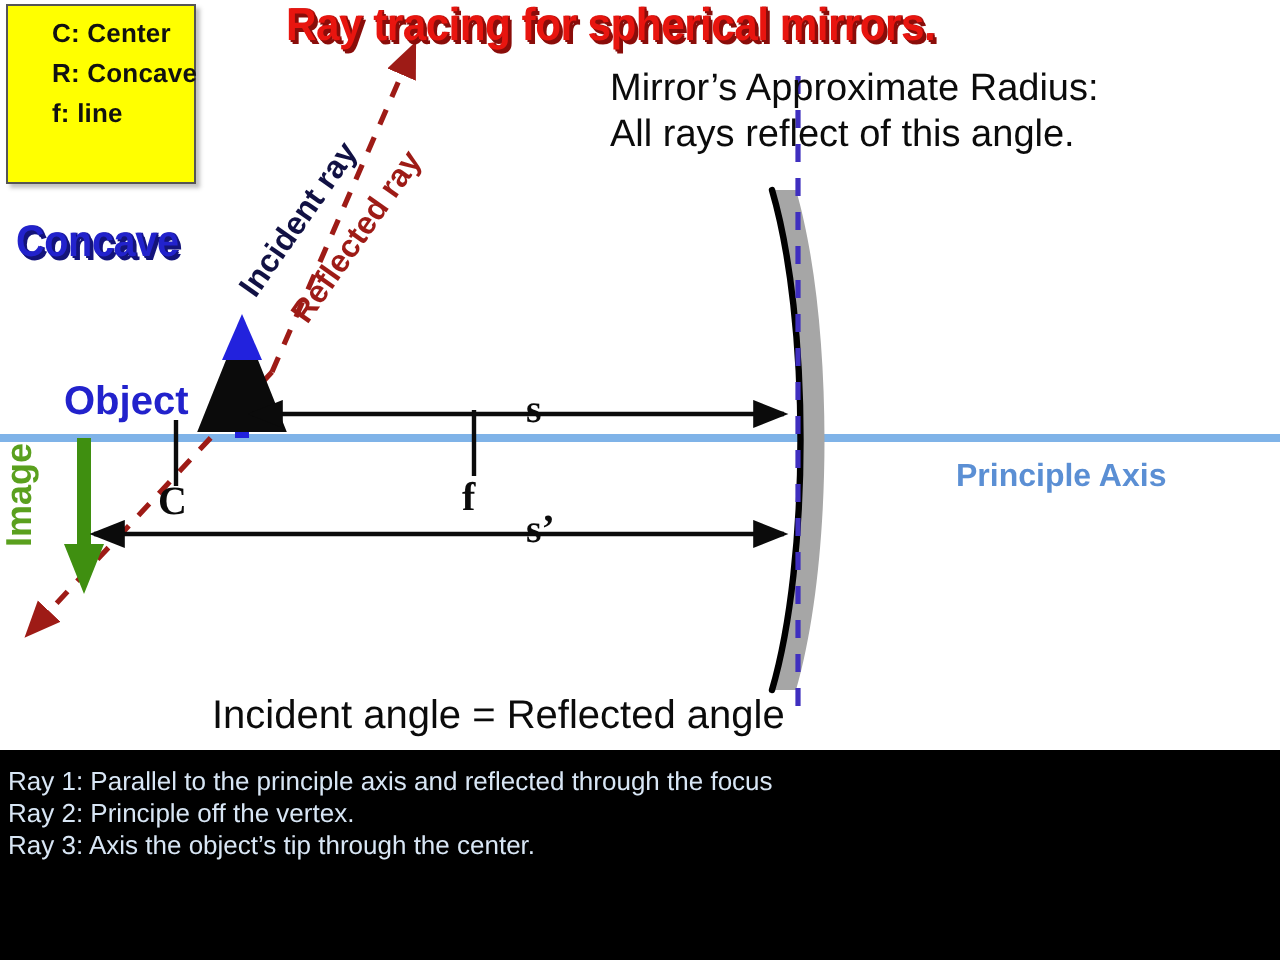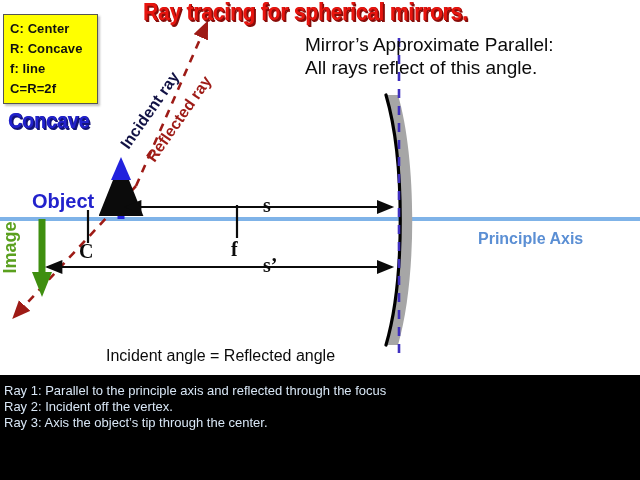--- a/index.html
+++ b/index.html
@@ -7,24 +7,24 @@
     width:640px;height:480px;
     background:#ffffff;
     font-family:"Liberation Sans", sans-serif;
     overflow:hidden;
     position:relative;
   }
   #stage{position:absolute;left:0;top:0;width:640px;height:480px;overflow:hidden;background:#fff;}
 
   
   #legend-box{
-    position:absolute;left:3px;top:14px;width:95px;height:90px;
+    position:absolute;left:3px;top:2px;width:95px;height:90px;
     background:#ffff00;border:1px solid #555555;
     box-shadow:2px 2px 2px rgba(120,120,120,.45);
-    box-sizing:border-box;padding:4px 0 0 6px;
+    box-sizing:border-box;padding:4px 0 0 22px;
   }
   #legend-box .line{
     font-size:13px;line-height:20px;color:#111111;font-weight:600;
     letter-spacing:.1px;white-space:nowrap;
   }
 
   
   .wordart{
     position:absolute;white-space:nowrap;font-weight:bold;
     font-family:"Liberation Sans", sans-serif;
@@ -44,21 +44,21 @@
       1px 1px 0 #14147a, 2px 2px 0 #14147a, 1px 0 0 #1a1a9c;
   }
 
   
   .blacktext{
     position:absolute;color:#0b0b0b;font-size:19px;white-space:nowrap;
     font-family:"Liberation Sans", sans-serif;
   }
   #mirror-note-l1{left:305px;top:34px;}
   #mirror-note-l2{left:305px;top:57px;}
-  #angle-note{left:106px;top:347px;font-size:16px;}
+  #angle-note{left:106px;top:347px;font-size:20px;}
 
   
   .raylabel{
     position:absolute;white-space:nowrap;font-size:16px;font-weight:600;
     transform-origin:left top;
   }
   #incident-ray-label{
     left:117px;top:142px;color:#111144;
     transform:rotate(-55deg);
   }
@@ -145,43 +145,42 @@
 
     <line x1="237" y1="205" x2="237" y2="238" stroke="#0b0b0b" stroke-width="2.2"></line>
 
     <line x1="88" y1="210" x2="88" y2="243" stroke="#0b0b0b" stroke-width="2.2"></line>
   </svg>
 
   <div id="legend-box">
     <div class="line">C: Center</div>
     <div class="line">R: Concave</div>
     <div class="line">f: line</div>
-    <div class="line">C=R=2f</div>
   </div>
 
   <div class="wordart" id="title-main">Ray tracing for spherical mirrors.</div>
 
   <div class="wordart" id="concave-label">Concave</div>
 
-  <div class="blacktext" id="mirror-note-l1">Mirror’s Approximate Parallel:</div>
+  <div class="blacktext" id="mirror-note-l1">Mirror’s Approximate Radius:</div>
   <div class="blacktext" id="mirror-note-l2">All rays reflect of this angle.</div>
 
   <div class="raylabel" id="incident-ray-label">Incident ray</div>
   <div class="raylabel" id="reflected-ray-label">Reflected ray</div>
 
   <div id="object-label">Object</div>
   <div id="image-label">Image</div>
   <div id="principle-axis-label">Principle Axis</div>
 
   <div class="dimletter" id="letter-s">s</div>
   <div class="dimletter" id="letter-sp">s’</div>
   <div class="dimletter" id="letter-f">f</div>
   <div class="dimletter" id="letter-c">C</div>
 
   <div class="blacktext" id="angle-note">Incident angle = Reflected angle</div>
 
   <div id="ray-rules">
     <div class="rule">Ray 1: Parallel to the principle axis and reflected through the focus</div>
-    <div class="rule">Ray 2: Incident off the vertex.</div>
+    <div class="rule">Ray 2: Principle off the vertex.</div>
     <div class="rule">Ray 3: Axis the object’s tip through the center.</div>
   </div>
 
 </div>
 
 </body></html>

